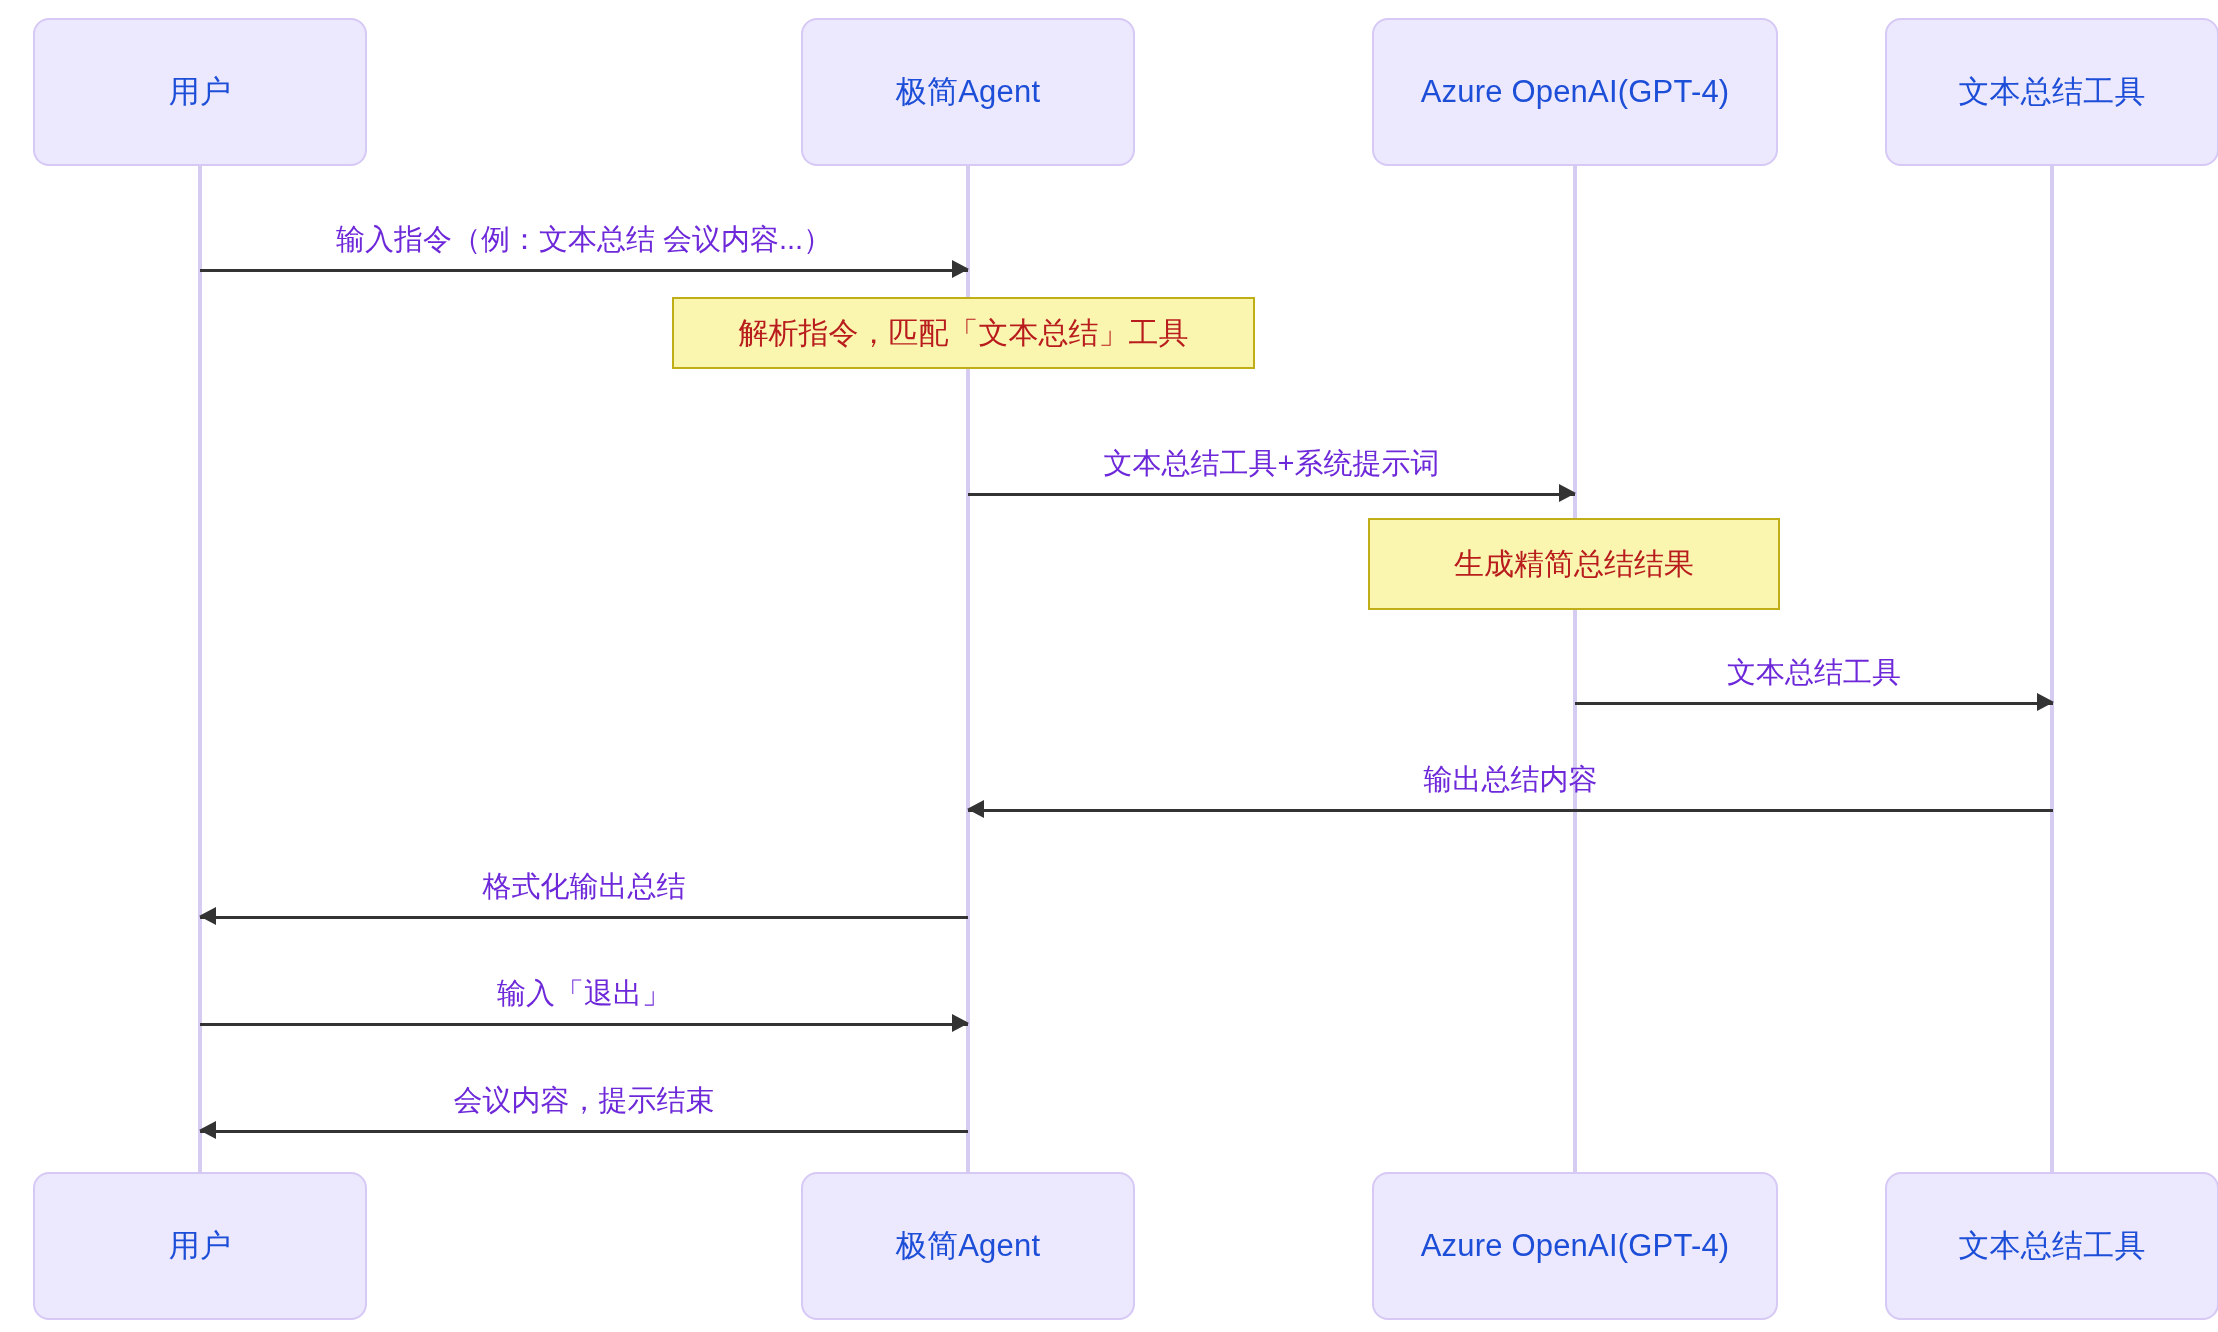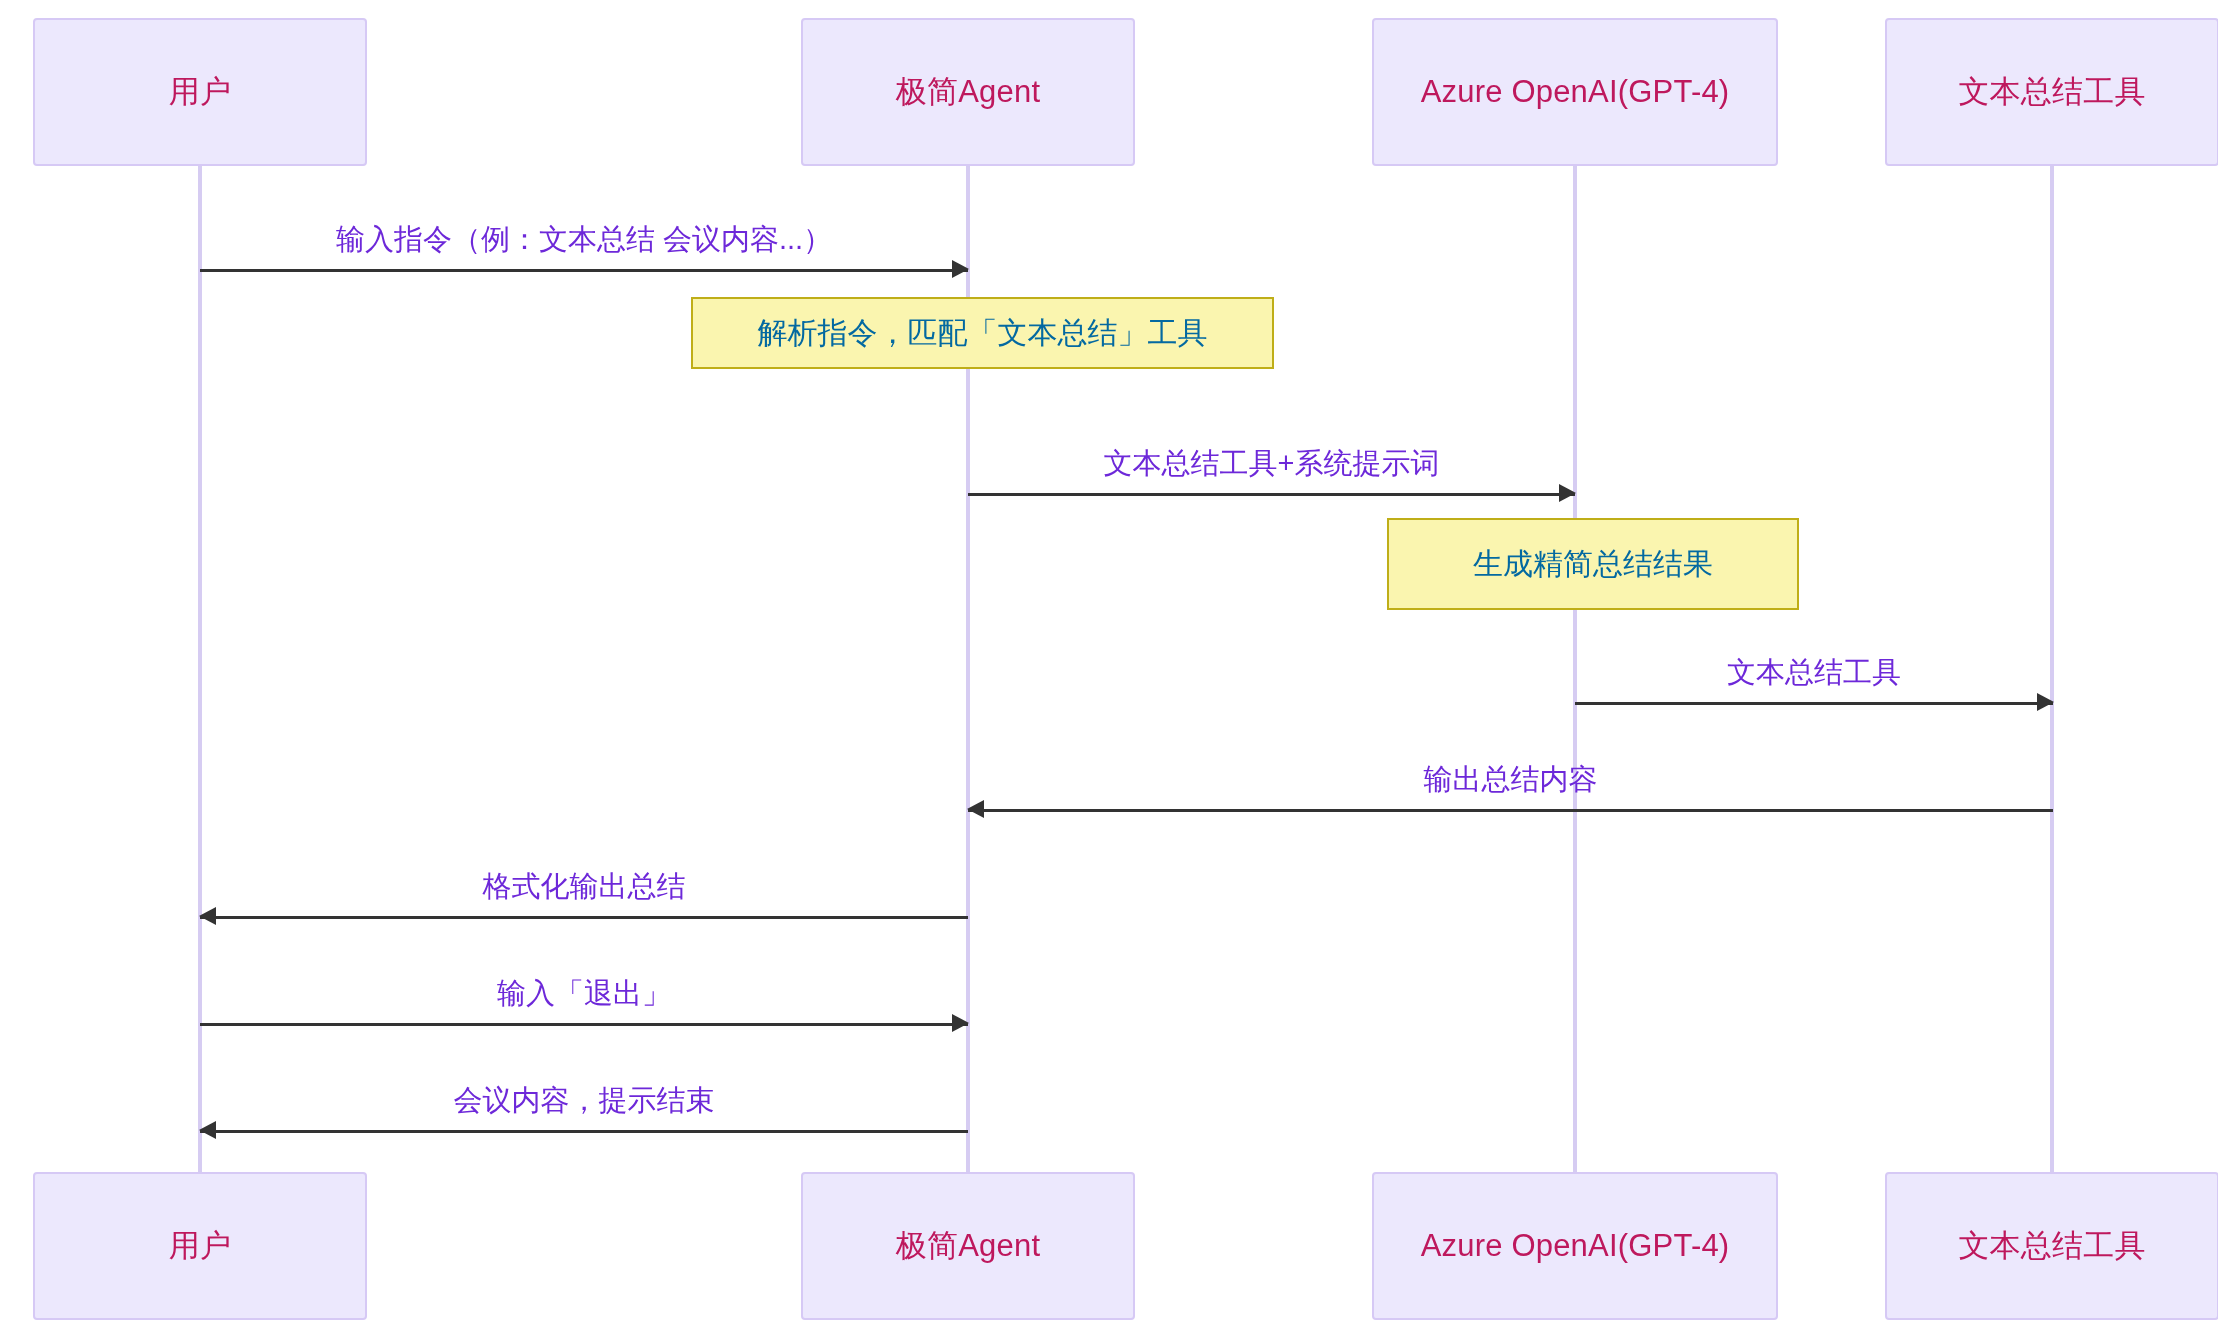--- a/index.html
+++ b/index.html
@@ -17,26 +17,26 @@
     background: #ffffff;
     overflow: hidden;
   }
 
   
   .participant {
     position: absolute;
     box-sizing: border-box;
     background: #ECE8FD;
     border: 2px solid #D6C9F5;
-    border-radius: 4px;
+    border-radius: 16px;
     display: flex;
     align-items: center;
     justify-content: center;
     text-align: center;
-    color: #be185d;
+    color: #1d4ed8;
     font-size: 31px;
     line-height: 1.25;
     letter-spacing: 0.2px;
     padding: 4px 10px;
   }
 
   
   .lifeline {
     position: absolute;
     width: 4px;
@@ -88,24 +88,23 @@
   .note {
     position: absolute;
     box-sizing: border-box;
     background: #FAF5AF;
     border: 2px solid #BFAE18;
     display: flex;
     align-items: center;
     justify-content: center;
     text-align: center;
     font-size: 30px;
-    color: #0369a1;
+    color: #b91c1c;
     padding: 6px 18px;
     white-space: nowrap;
-    margin-left: 19px;
   }
 </style>
 </head>
 <body>
 
 <div id="diagram">
 
   <div class="lifeline" style="left:198px; top:166px; height:1006px;"></div>
   <div class="lifeline" style="left:966px; top:166px; height:1006px;"></div>
   <div class="lifeline" style="left:1573px; top:166px; height:1006px;"></div>

